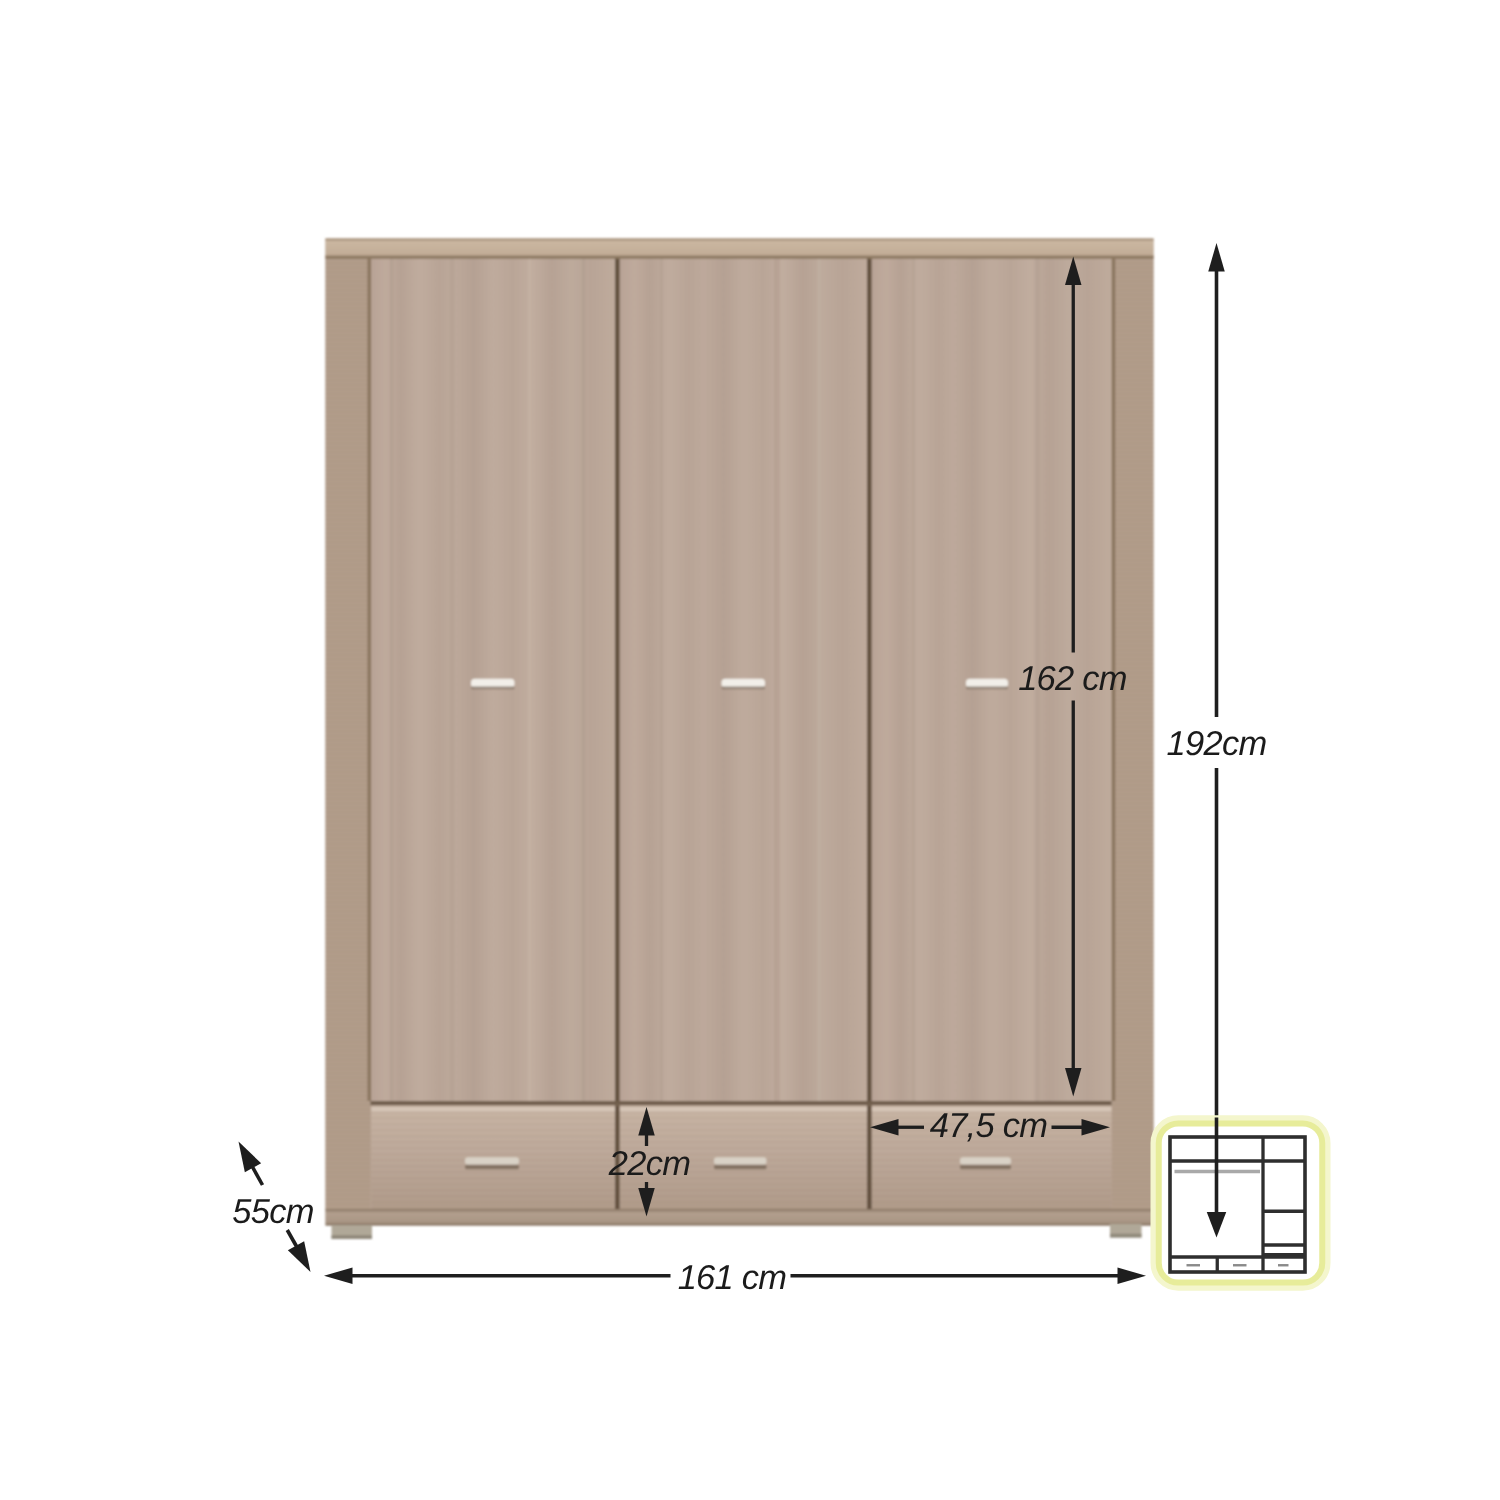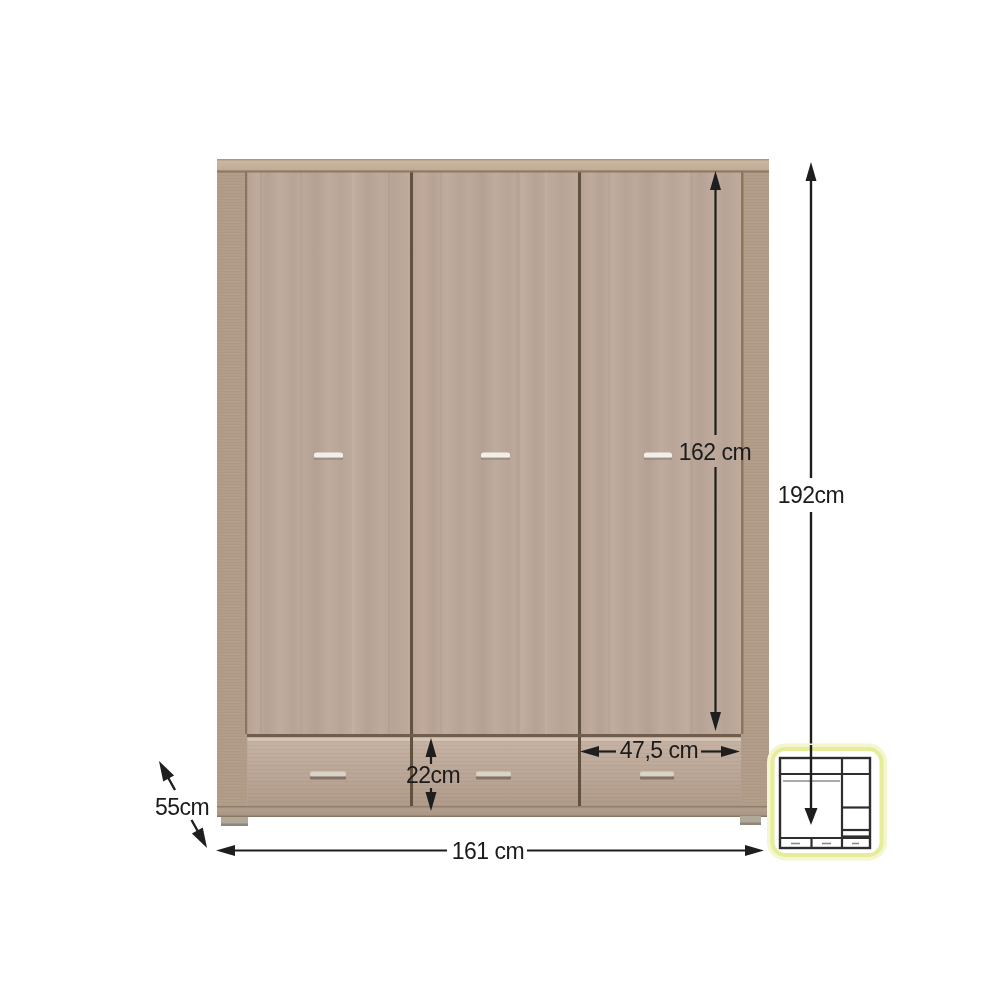--- a/index.html
+++ b/index.html
@@ -1,16 +1,16 @@
 <!DOCTYPE html>
 <html><head>
 <meta charset="utf-8">
 <style>
   html,body{margin:0;padding:0;background:#ffffff;}
-  .page{width:1000px;height:900px;position:relative;background:#ffffff;font-family:"Liberation Sans",sans-serif;}
+  .page{width:1000px;height:900px;position:relative;background:#ffffff;font-family:"Liberation Sans",sans-serif;font-style:italic;}
   svg{position:absolute;left:0;top:0;}
   text{font-family:"Liberation Sans",sans-serif;fill:#1b1b1b;font-size:23px;letter-spacing:-0.5px;}
 </style>
 </head>
 <body>
 <div class="page">
 <svg width="1000" height="1000" viewBox="0 0 1000 1000">
 <defs>
   <linearGradient id="gdoor" x1="0" y1="0" x2="1" y2="0">
     <stop offset="0" stop-color="#b8a396"></stop>

